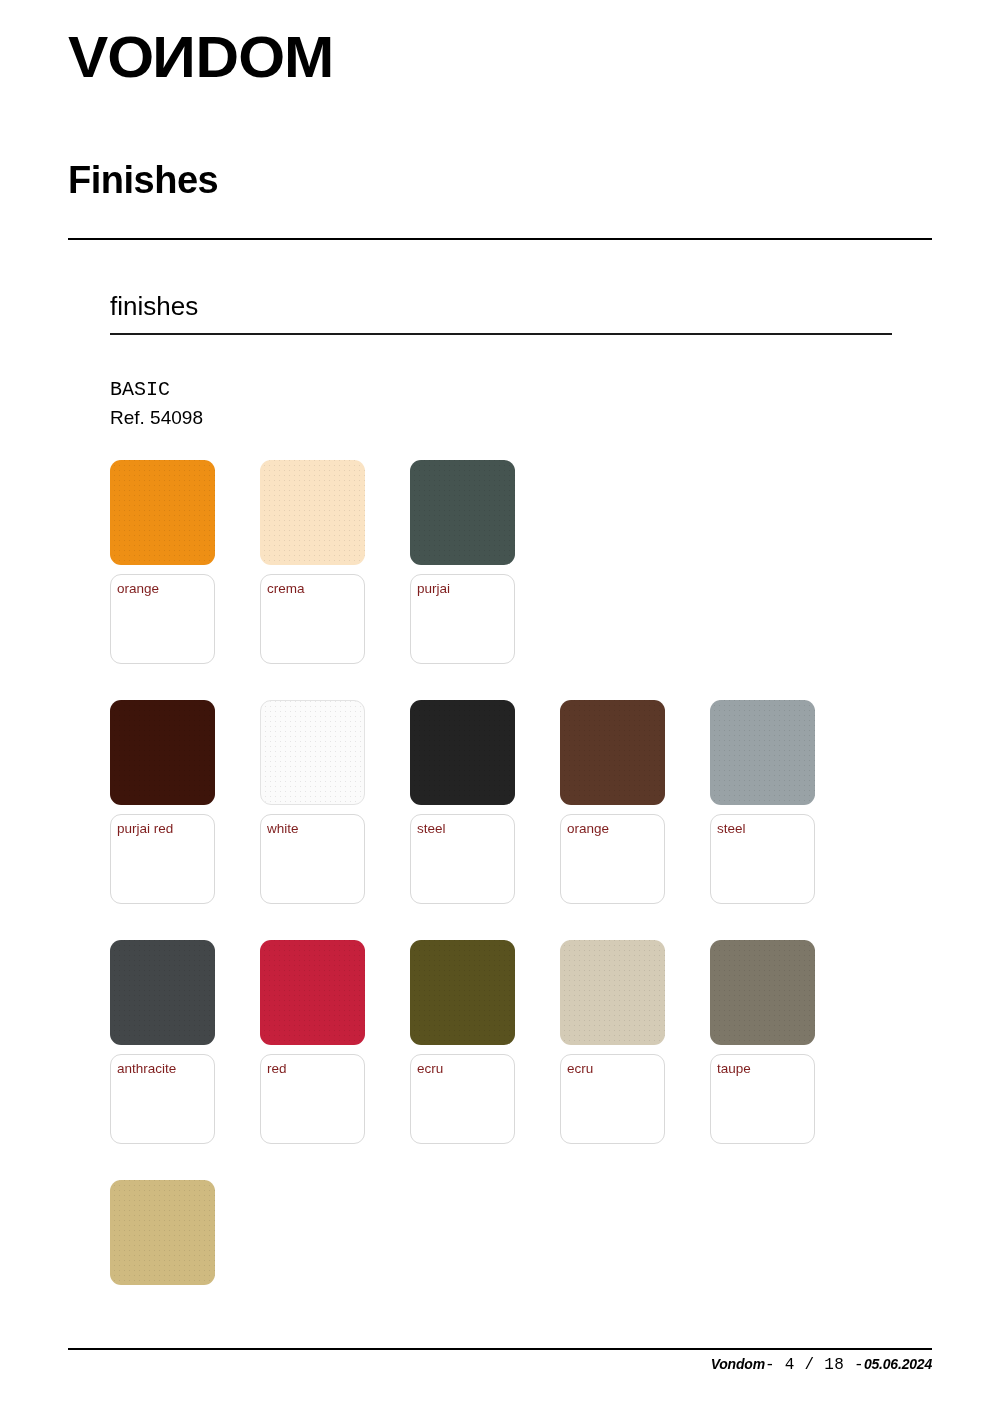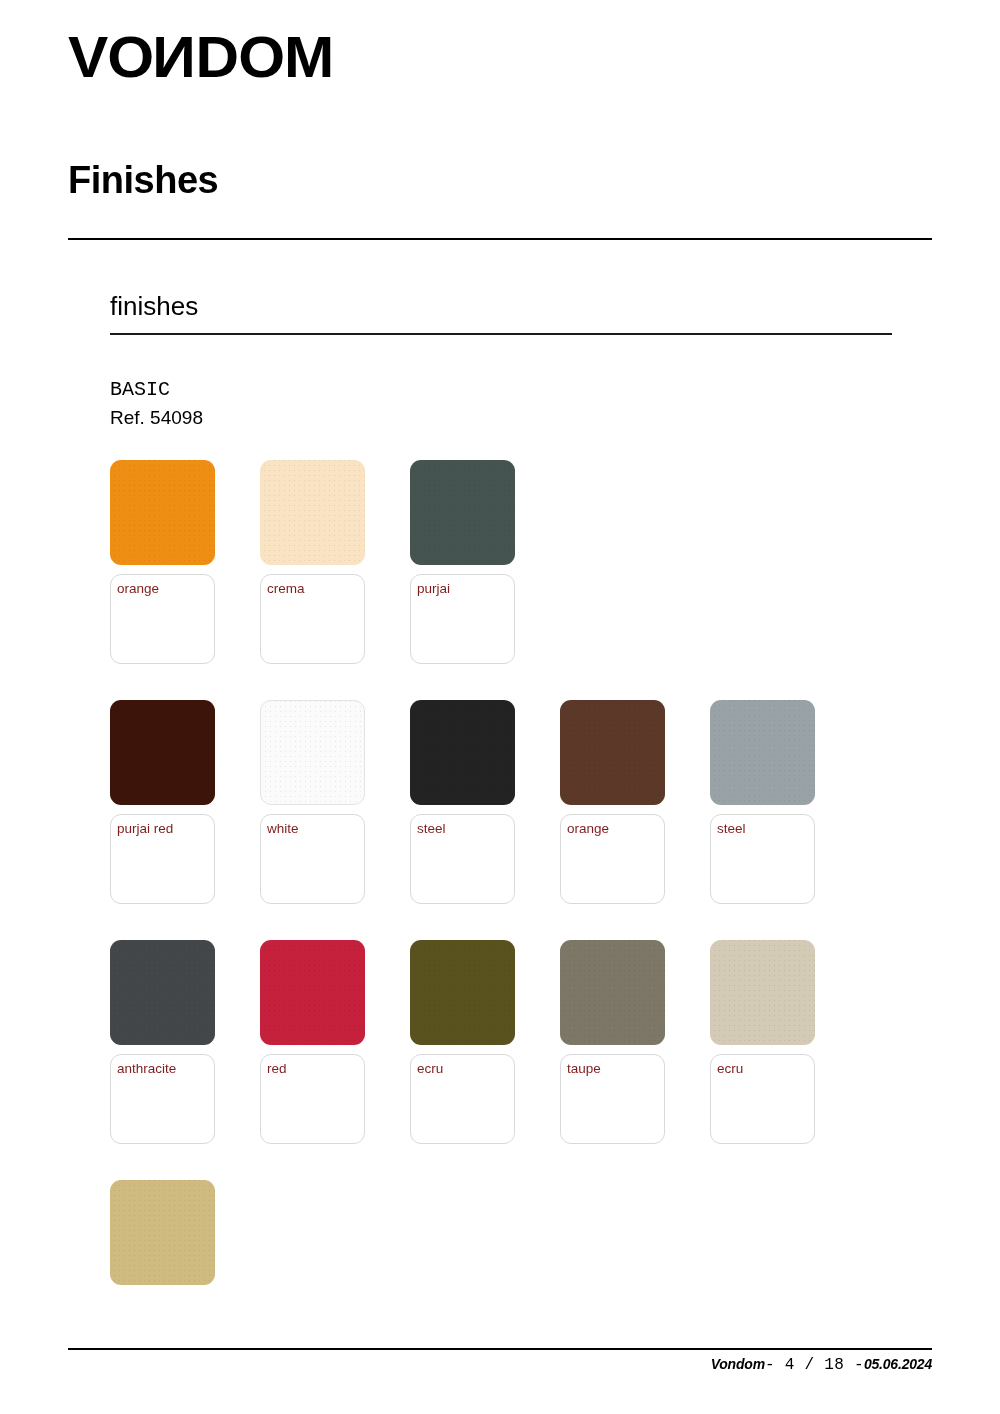--- a/index.html
+++ b/index.html
@@ -276,29 +276,29 @@
             <div class="swatch-label">red</div>
           </div>
         </div>
         <div class="cell">
           <div class="swatch" style="background: rgb(89, 82, 31);"></div>
           <div class="label-card">
             <div class="swatch-label">ecru</div>
           </div>
         </div>
         <div class="cell">
+          <div class="swatch" style="background: rgb(212, 203, 182);"></div>
+          <div class="label-card">
+            <div class="swatch-label">ecru</div>
+          </div>
+        </div>
+        <div class="cell">
           <div class="swatch" style="background: rgb(125, 119, 104);"></div>
           <div class="label-card">
             <div class="swatch-label">taupe</div>
-          </div>
-        </div>
-        <div class="cell">
-          <div class="swatch" style="background: rgb(212, 203, 182);"></div>
-          <div class="label-card">
-            <div class="swatch-label">ecru</div>
           </div>
         </div>
       </div>
       <div class="grid-row">
         <div class="cell">
           <div class="swatch" style="background: rgb(207, 186, 128);"></div>
         </div>
       </div>
     </div>
 

